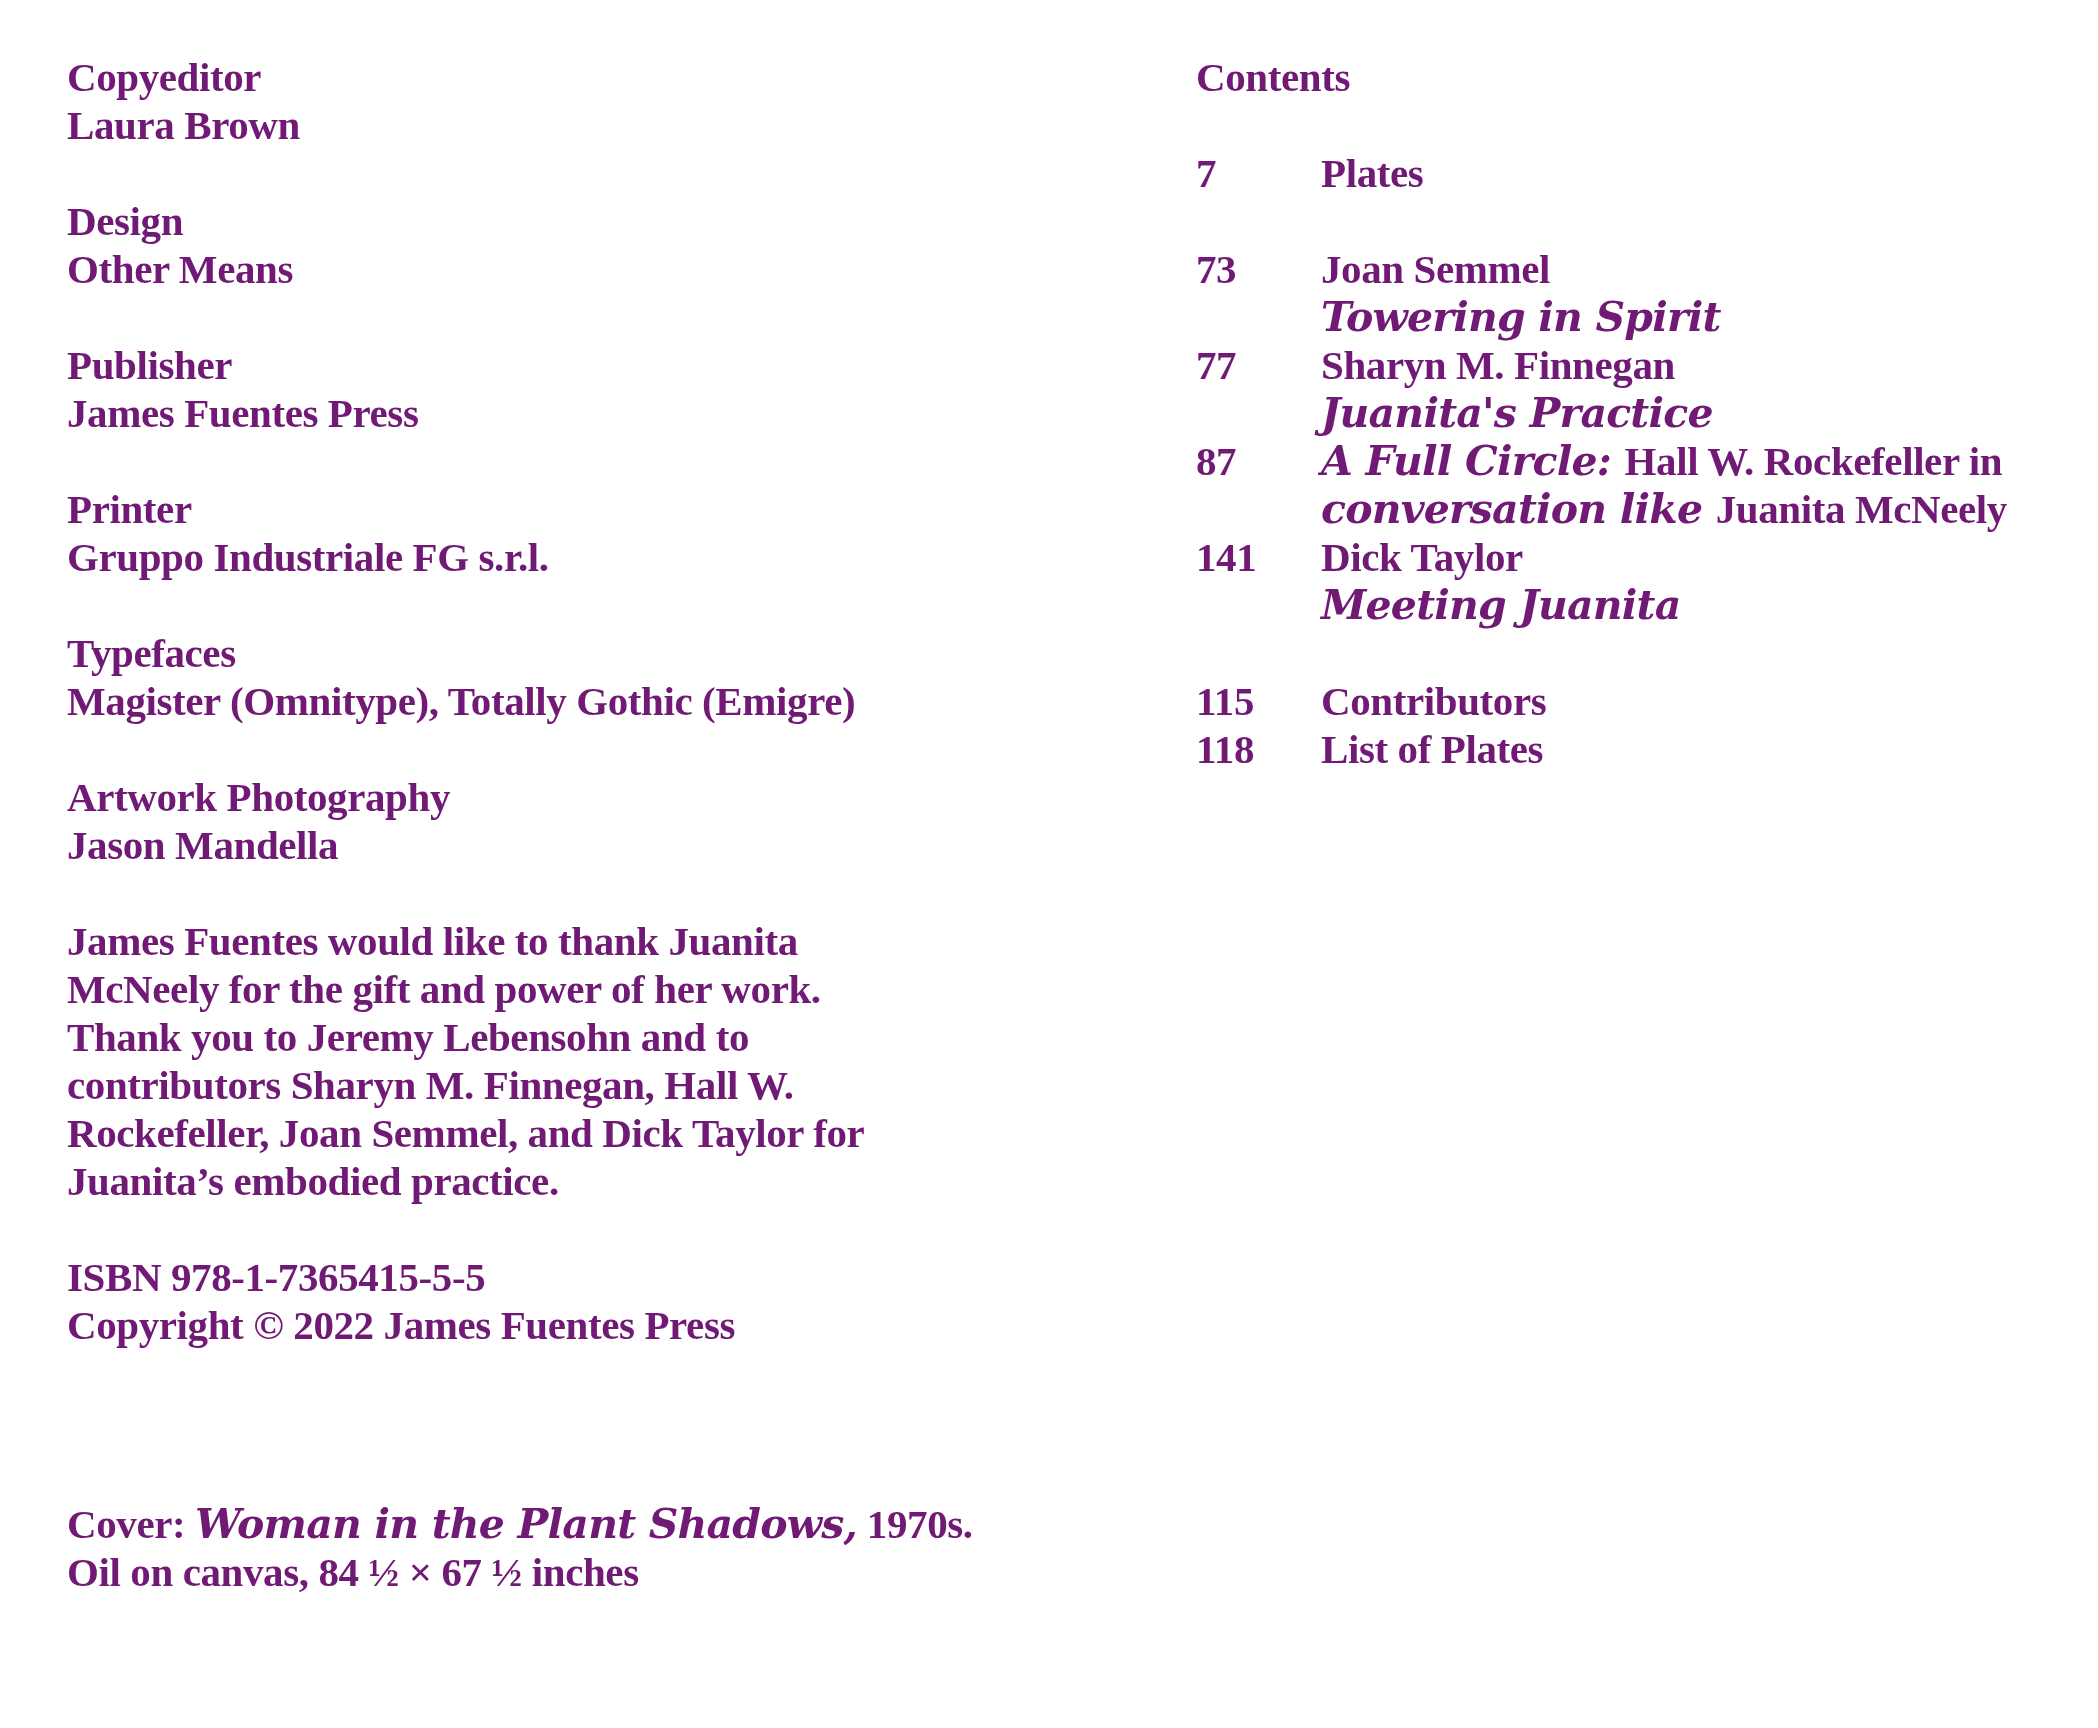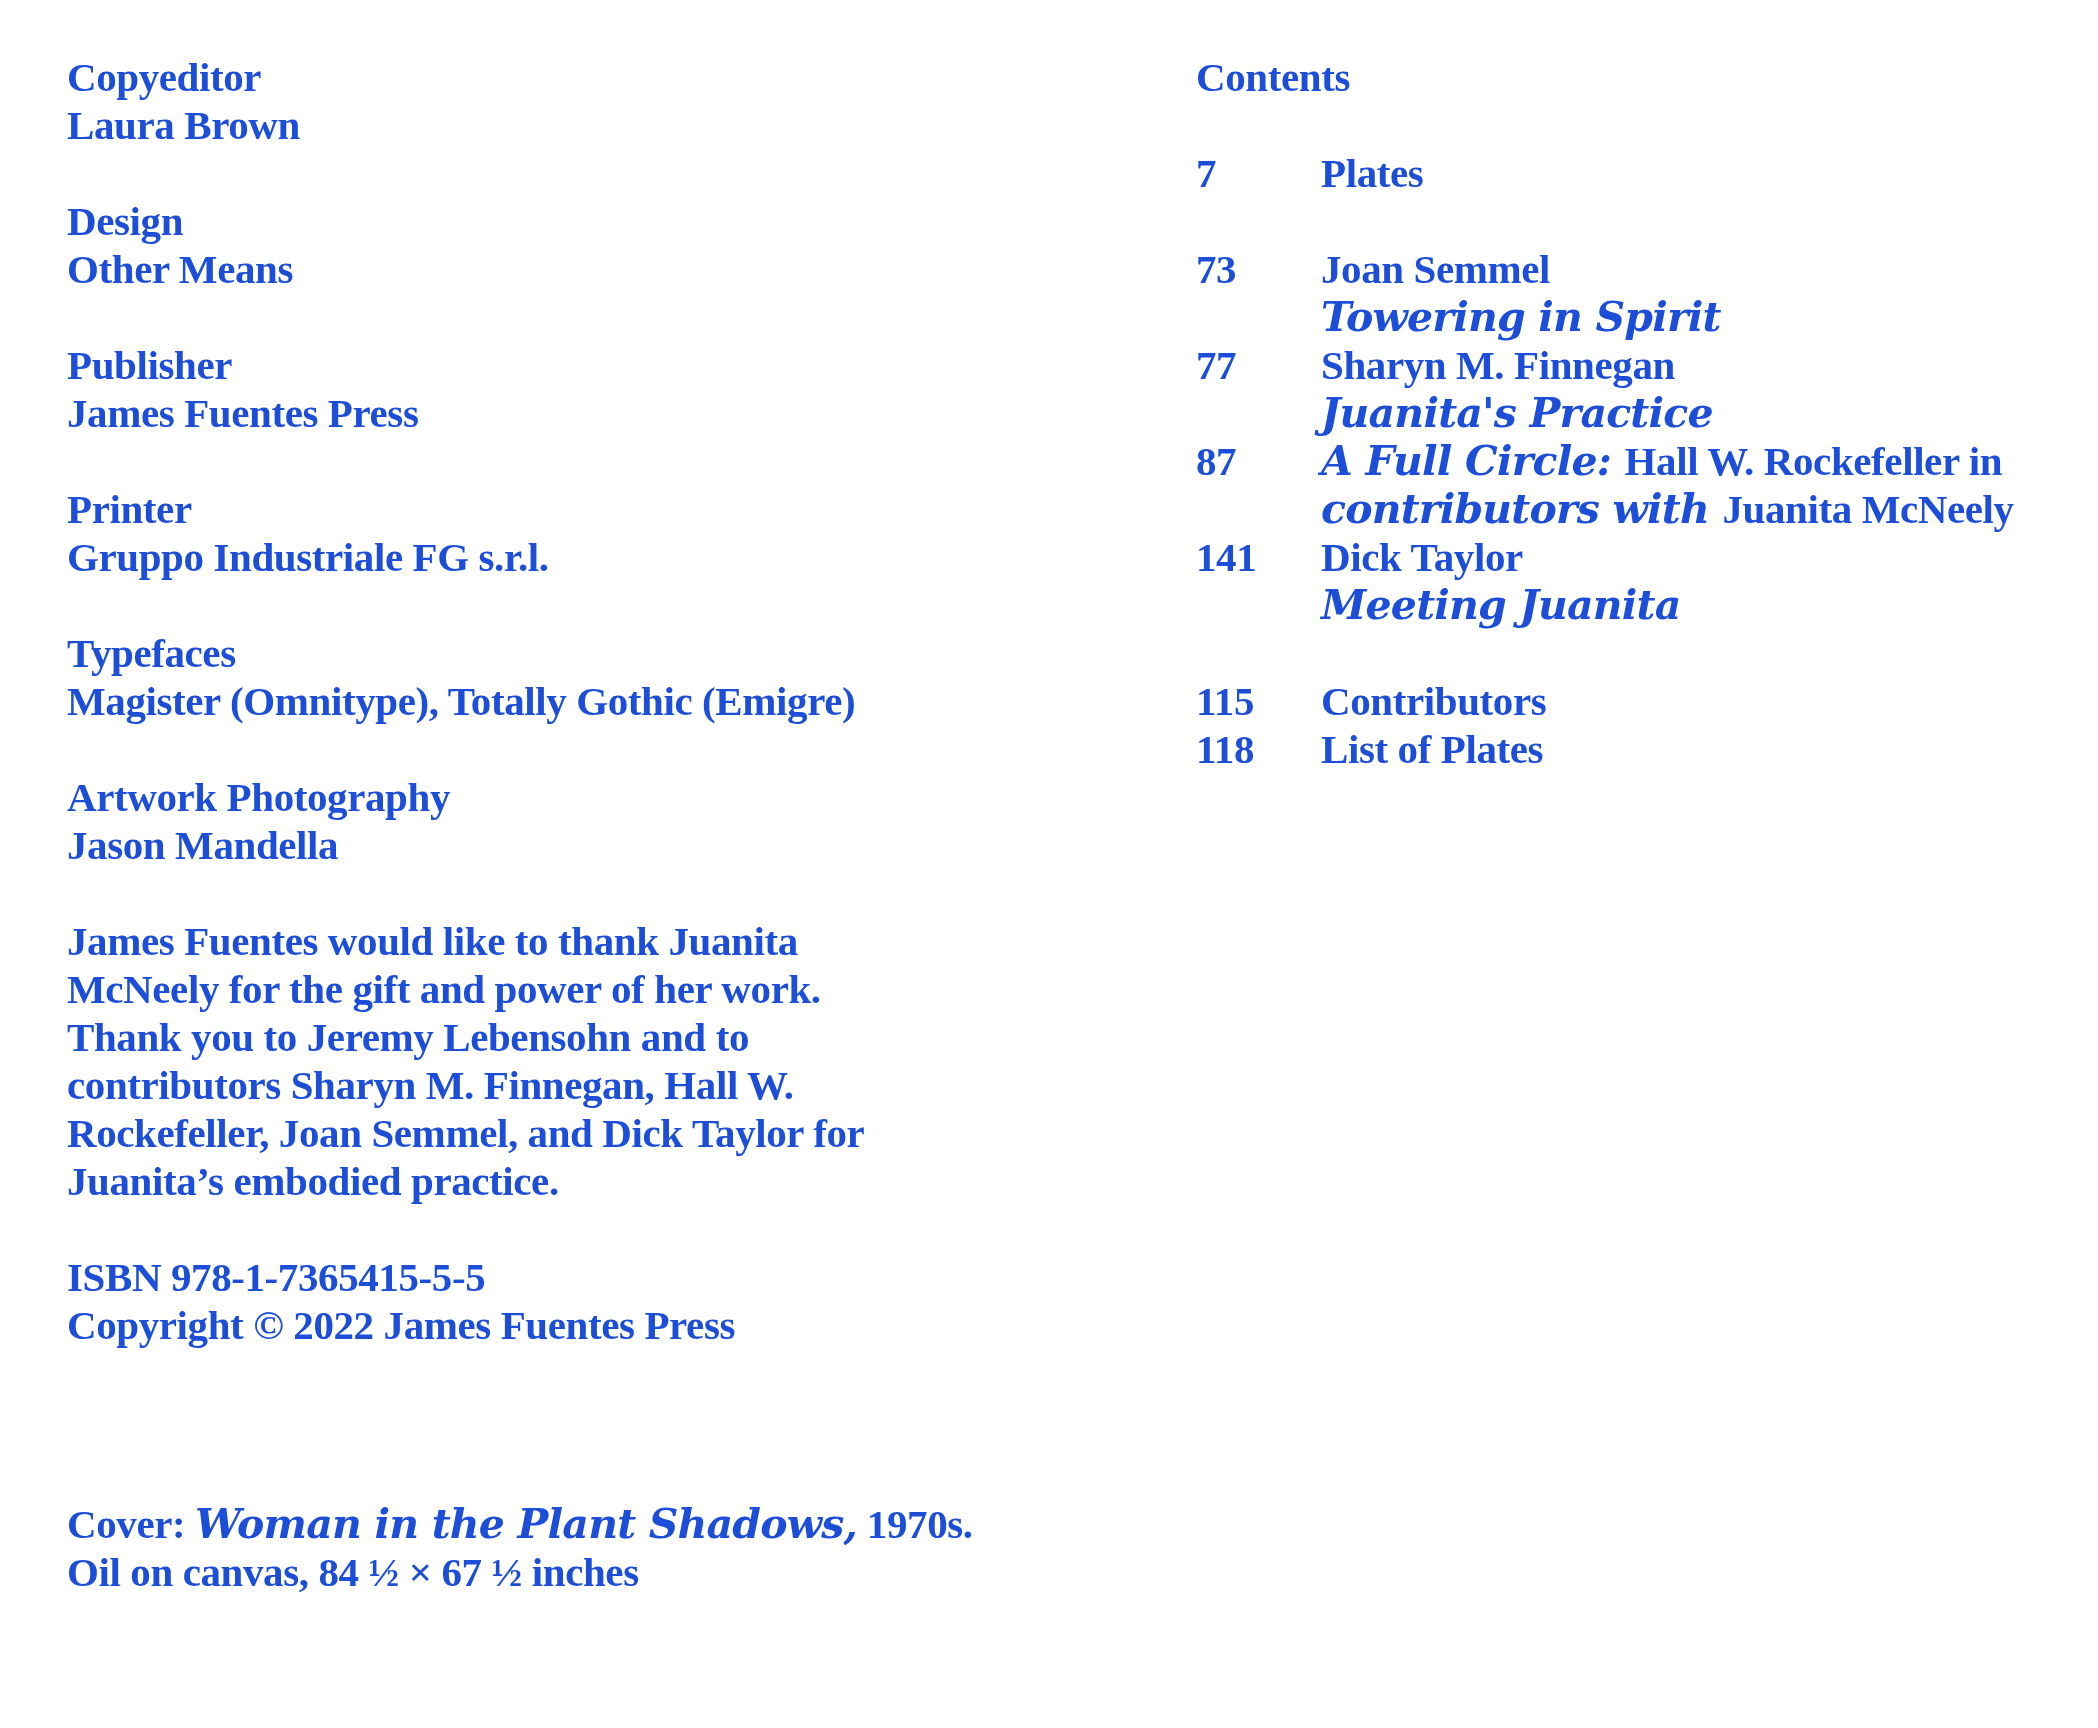--- a/index.html
+++ b/index.html
@@ -1,21 +1,21 @@
 <!DOCTYPE html>
 <html style="font-size:13px"><head>
 <meta charset="utf-8">
 <style>
   html, body { margin: 0; padding: 0; background: #ffffff; }
   .page {
     position: relative;
     width: 1982px;
     height: 1729px;
     background: #ffffff;
-    color: #1d4ed8;
+    color: #701a75;
     font-family: "Liberation Serif", serif;
     font-weight: 700;
     font-size: 41px;
     line-height: 48px;
     letter-spacing: -0.4px;
     border-radius: 15px;
   }
   .col-left  { position: absolute; left: 67px;   top: 53px; width: 1036px; }
   .col-right { position: absolute; left: 1168px; top: 53px; width: 905px; margin-left: 28px; }
   .line { white-space: nowrap; }
@@ -116,21 +116,21 @@
       <div class="toc-text">
         <div class="line">Sharyn M. Finnegan</div>
         <div class="line gothic">Juanita's Practice</div>
       </div>
     </div>
 
     <div class="toc-row">
       <div class="toc-num line">87</div>
       <div class="toc-text">
         <div class="line"><span class="gothic">A Full Circle: </span><span>Hall W. Rockefeller in</span></div>
-        <div class="line"><span class="gothic">contributors with </span><span>Juanita McNeely</span></div>
+        <div class="line"><span class="gothic">conversation like </span><span>Juanita McNeely</span></div>
       </div>
     </div>
 
     <div class="toc-row">
       <div class="toc-num line">141</div>
       <div class="toc-text">
         <div class="line">Dick Taylor</div>
         <div class="line gothic">Meeting Juanita</div>
       </div>
     </div>

